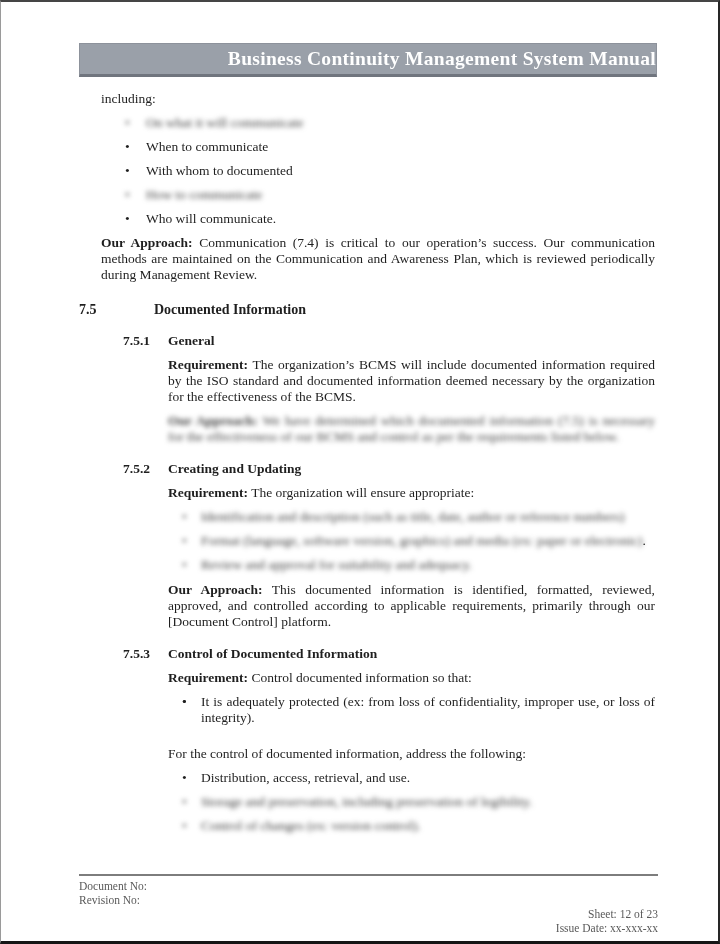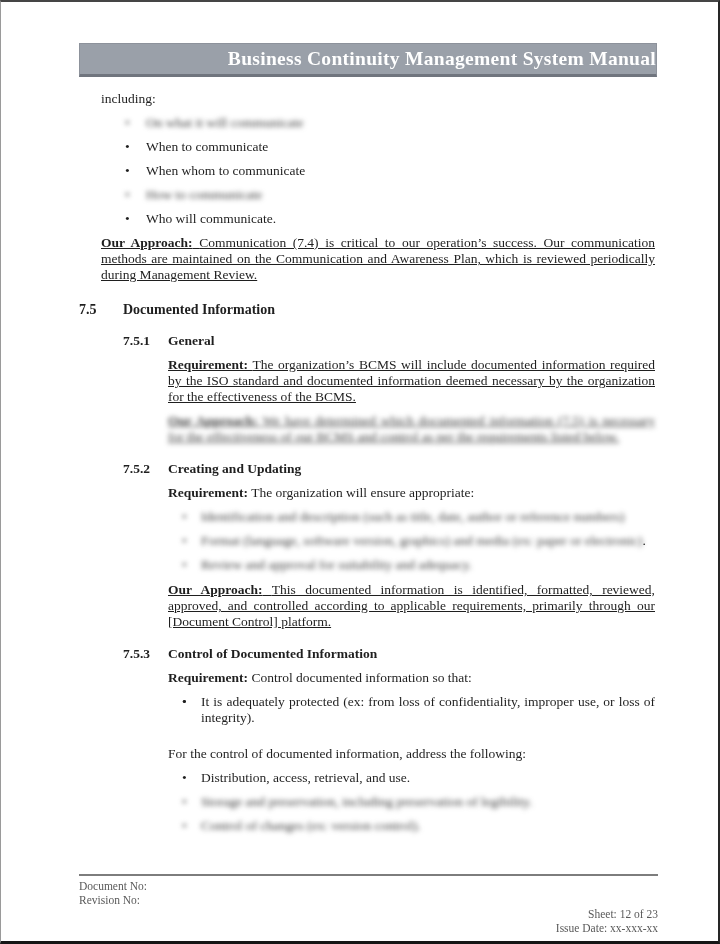--- a/index.html
+++ b/index.html
@@ -11,24 +11,24 @@
   }
   
   .titlebar{
     margin:41px 61px 0 78px;height:30px;background:#9aa0a9;
     border:1px solid #8d929b;border-bottom:3px solid #70757e;
     color:#ffffff;font-weight:bold;font-size:19.5px;letter-spacing:.3px;
     text-align:right;line-height:30px;white-space:nowrap;
   }
   
   p{margin:0;font-size:13.5px;line-height:16px;}
-  .just{text-align:justify;text-decoration:underline;}
+  .just{text-align:justify;}
   .ml1{margin-left:100px;margin-right:63px;}
   .ml2{margin-left:167px;margin-right:63px;}
-  .h1{display:flex;margin:18px 63px 0 78px;font-weight:bold;font-size:14px;line-height:17px;}
+  .h1{display:flex;margin:18px 63px 0 78px;font-weight:bold;font-size:14px;line-height:17px;gap:31px;}
   .h1 .num{width:44px;flex:none;}
   .h2{display:flex;margin:14px 63px 0 122px;font-weight:bold;font-size:13.5px;line-height:17px;}
   .h2 .num{width:45px;flex:none;}
   .mt8{margin-top:8px;}
   .mt11{margin-top:9px;}
   .mt12{margin-top:20px;}
   .mt14{margin-top:14px;}
   .mt15{margin-top:15px;}
   
   ul{list-style:none;margin:0;padding:0;}
@@ -57,21 +57,21 @@
 
   <div class="titlebar">
     <span>Business Continuity Management System Manual</span>
   </div>
 
   <p class="ml1 mt14">including:</p>
 
   <ul class="lvl1 ml1">
     <li><span class="marker blurred">•</span><span class="blurred">On what it will communicate</span></li>
     <li><span class="marker">•</span><span>When to communicate</span></li>
-    <li><span class="marker">•</span><span>When whom to communicate</span></li>
+    <li><span class="marker">•</span><span>With whom to documented</span></li>
     <li><span class="marker blurred">•</span><span class="blurred">How to communicate</span></li>
     <li><span class="marker">•</span><span>Who will communicate.</span></li>
   </ul>
 
   <p class="ml1 mt8 just">
     <b>Our Approach:</b>
     <span>Communication (7.4) is critical to our operation’s success. Our communication methods are maintained on the Communication and Awareness Plan, which is reviewed periodically during Management Review.</span>
   </p>
 
   <div class="h1">

